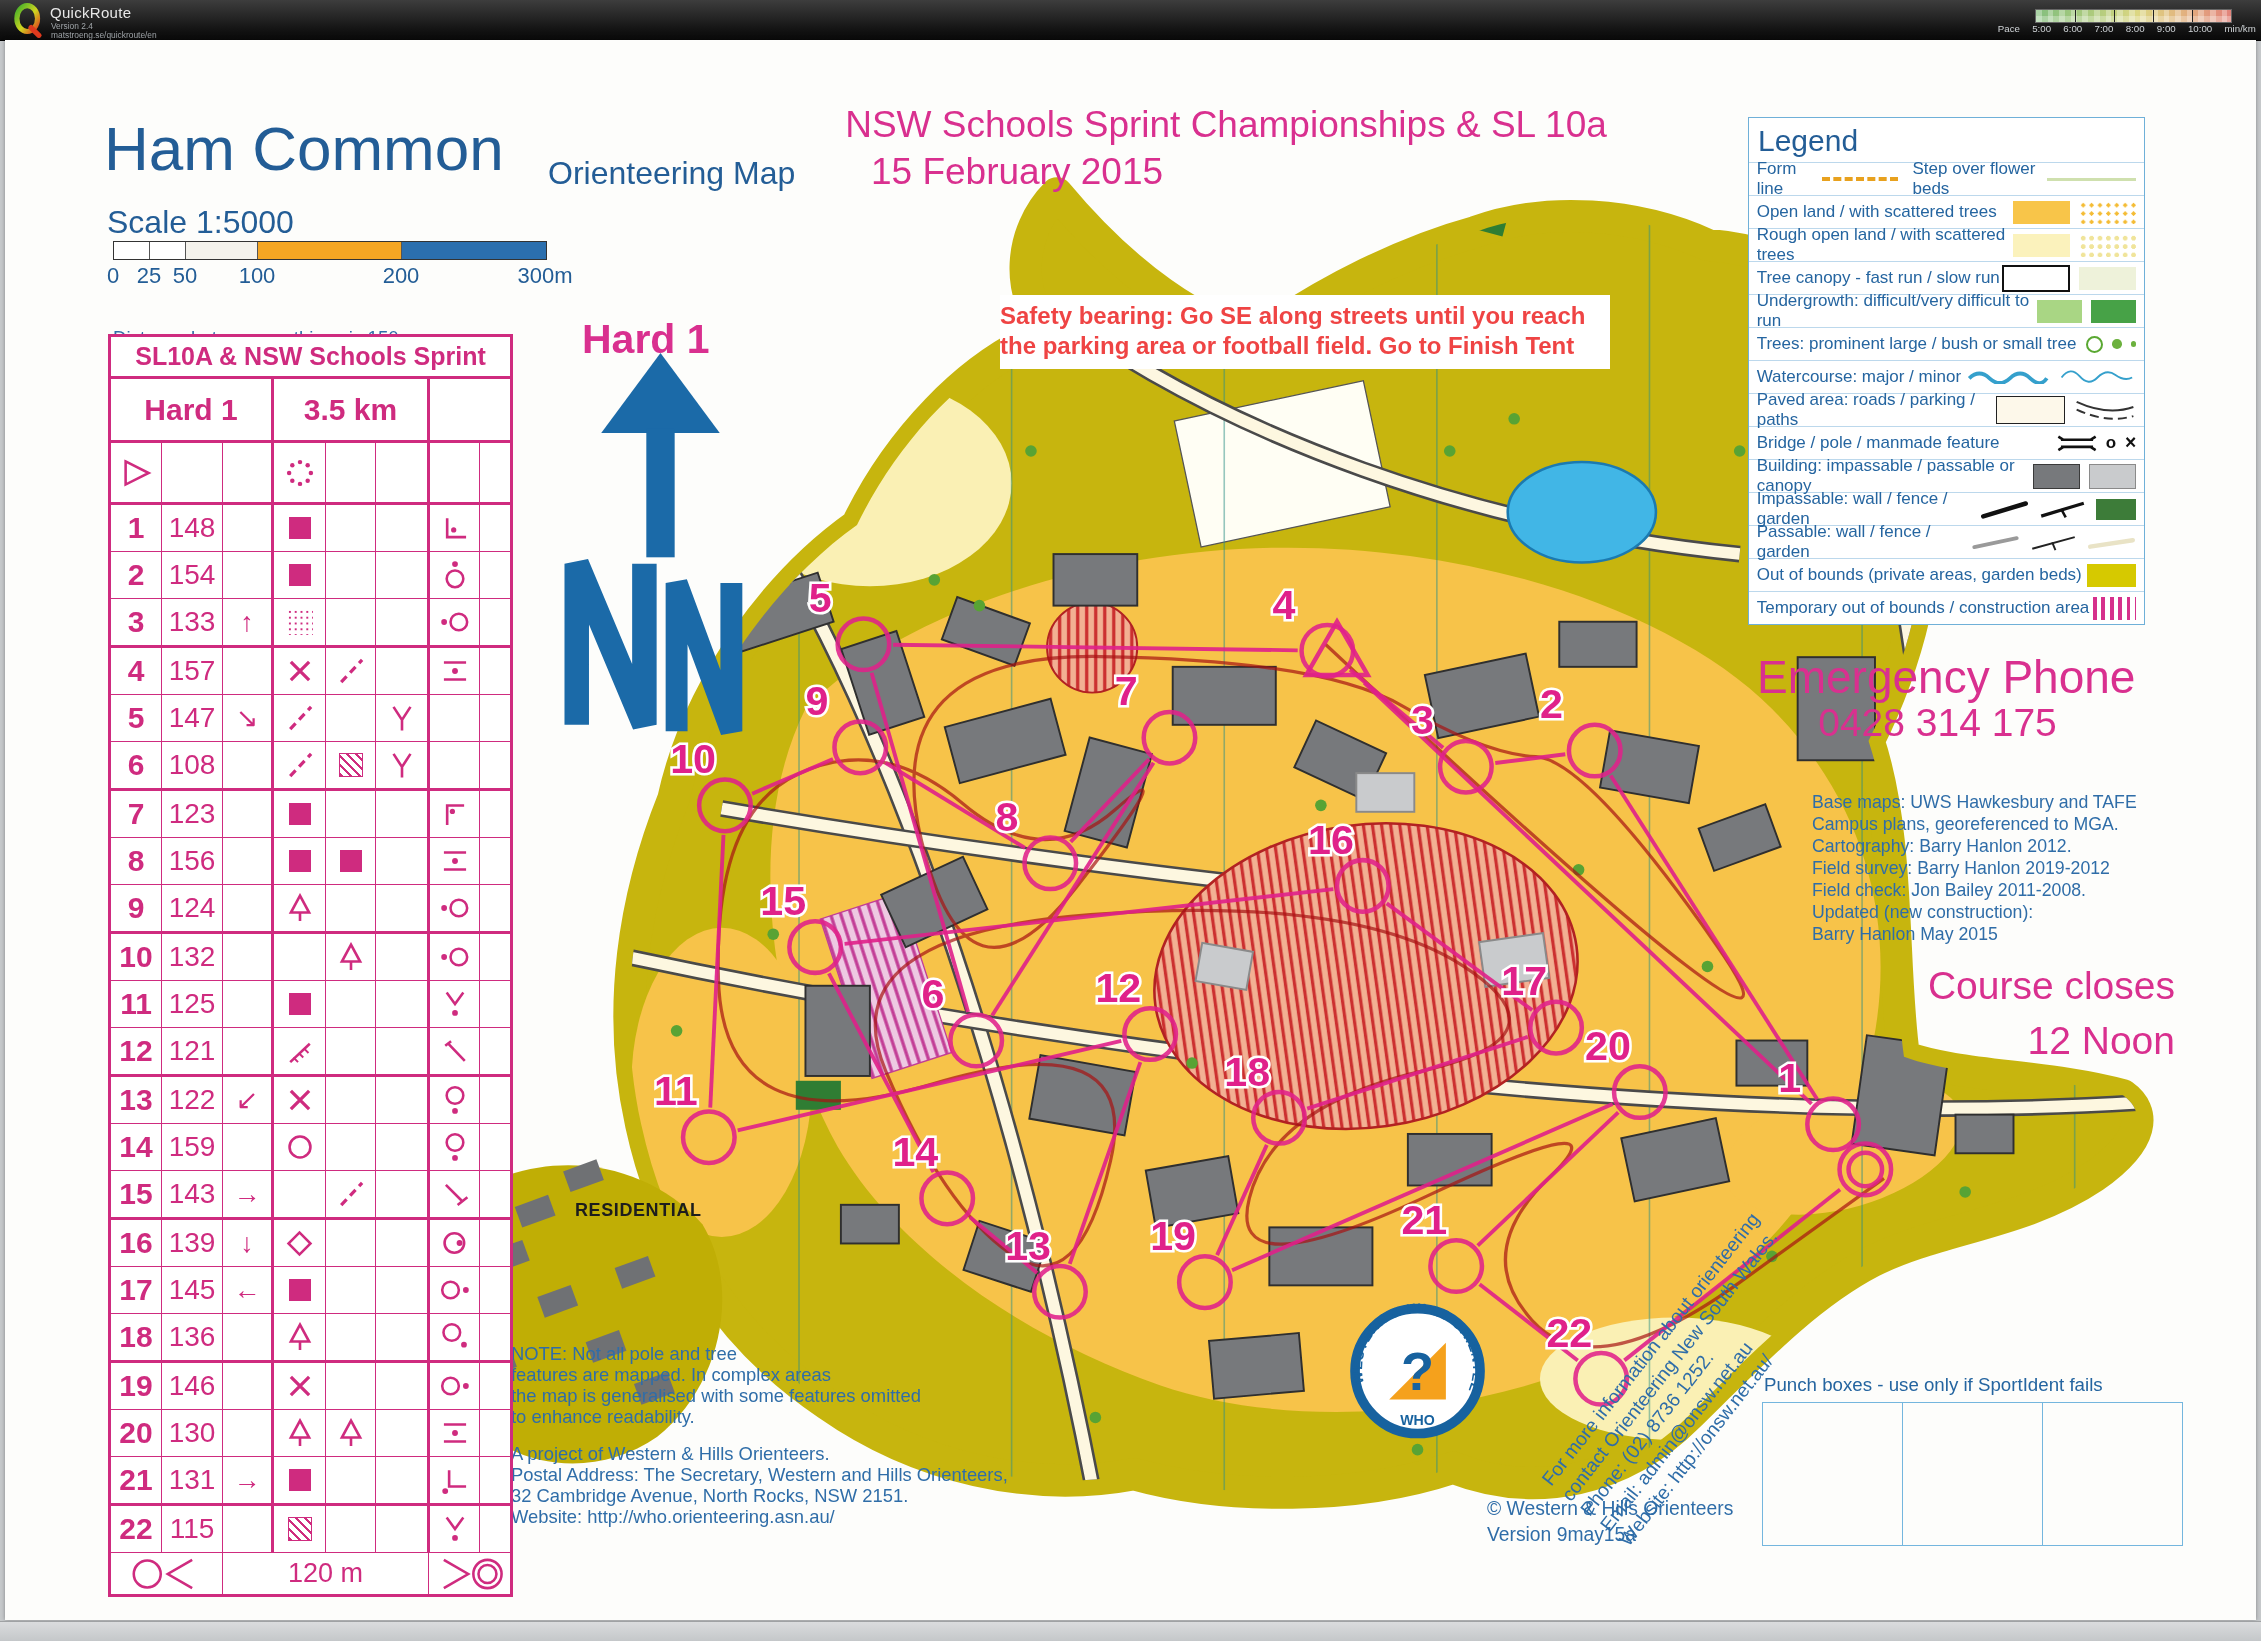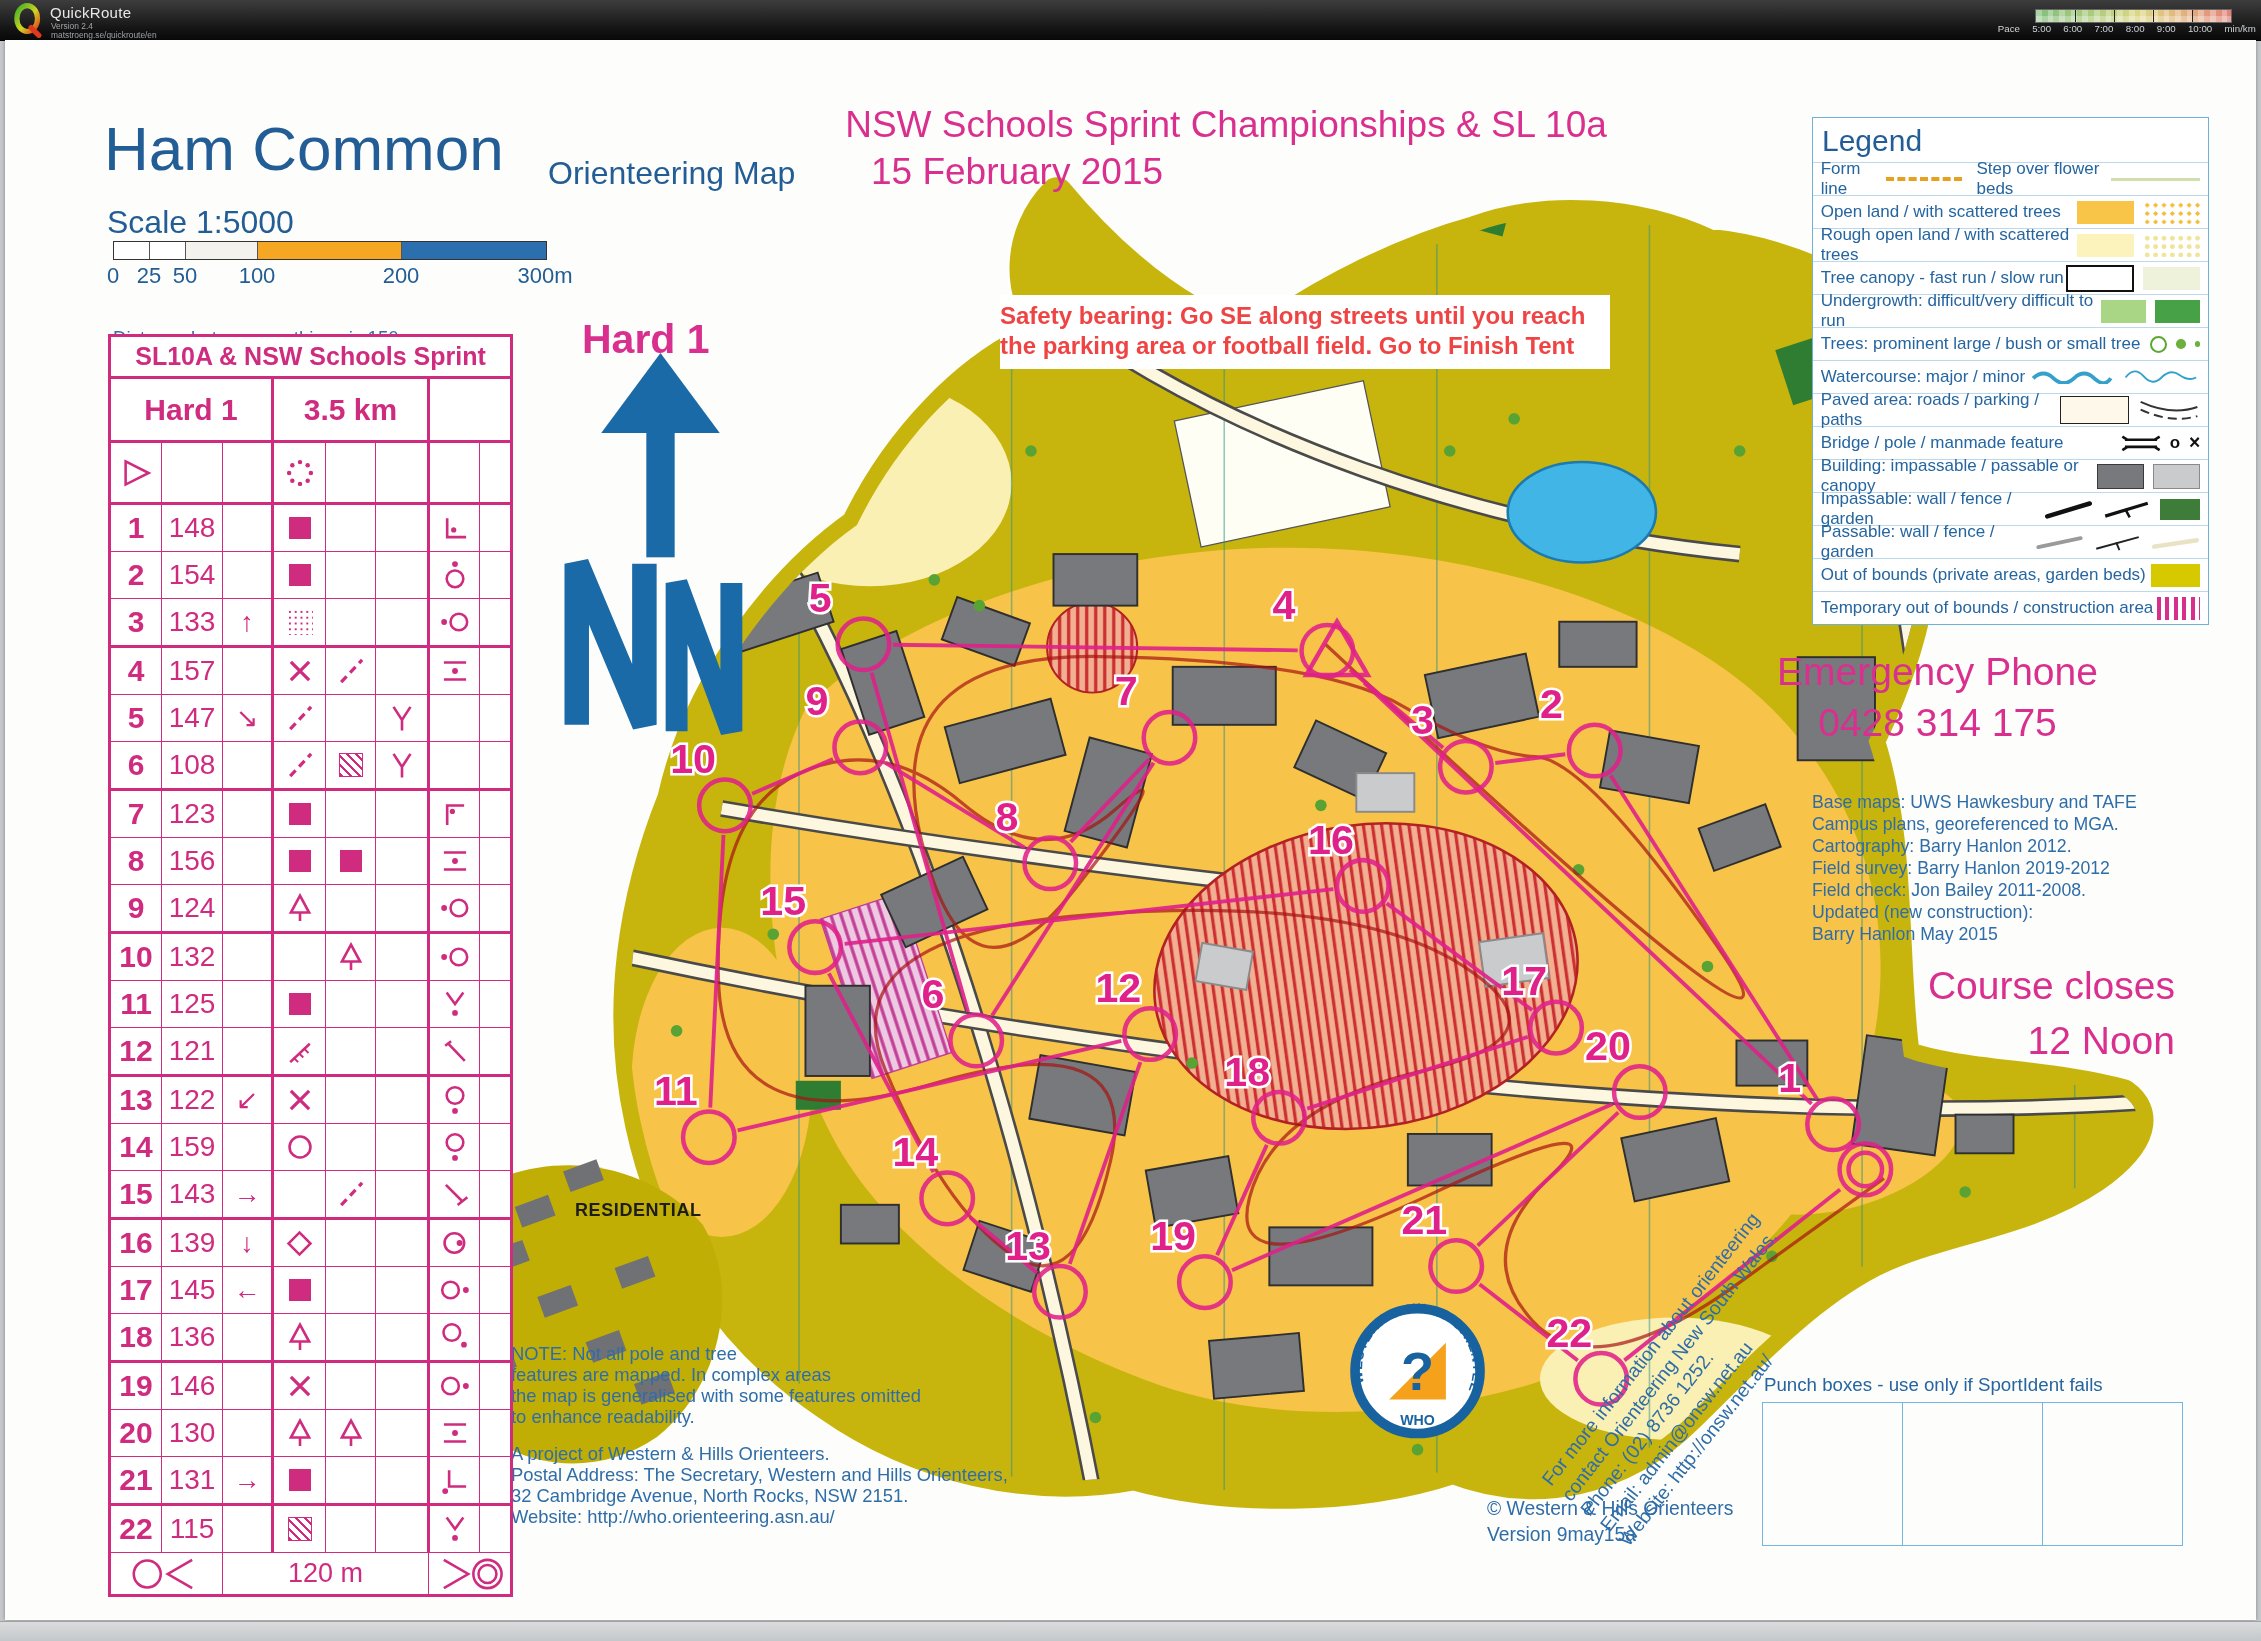--- a/index.html
+++ b/index.html
@@ -42,21 +42,21 @@
   .sblabels b{position:absolute;transform:translateX(-50%);font-weight:normal;}
   #t-northings{left:113px;top:287px;font-size:18.7px;margin-top:40px;}
 
   #t-event{left:791px;top:104px;width:870px;text-align:center;font-size:37px;font-weight:500;}
   #t-date{left:811px;top:151px;width:412px;text-align:center;font-size:37px;font-weight:500;}
   #t-hard1{left:582px;top:316px;font-size:41px;font-weight:600;}
 
   #safety{left:1000px;top:295px;width:610px;background:#fff;padding:6.4px 0 7.7px 0;text-align:left;
     font-size:24px;font-weight:bold;color:#ef4444;line-height:30px;}
 
-  #t-emg1{left:1757px;top:650px;width:361px;text-align:center;font-size:39px;font-weight:500;}
+  #t-emg1{left:1757px;top:650px;width:361px;text-align:center;font-size:46px;font-weight:500;}
   #t-emg2{left:1757px;top:701px;width:361px;text-align:center;font-size:39px;font-weight:500;}
   #credits{left:1812px;top:791px;font-size:17.7px;line-height:22px;color:#2f6da8;}
   #closes1{left:1891px;top:964px;width:284px;text-align:right;font-size:39px;font-weight:500;}
   #closes2{left:1891px;top:1019px;width:284px;text-align:right;font-size:39px;font-weight:500;}
   #t-res{left:575px;top:1200px;font-size:18px;font-weight:bold;color:#1d1d1d;letter-spacing:0.6px;}
   #notes{left:511px;top:1343px;font-size:18.4px;line-height:21px;color:#2f6da8;}
   #project{left:511px;top:1443px;font-size:18.4px;line-height:21px;color:#2f6da8;}
   #contact{left:1537px;top:1476px;font-size:19.3px;line-height:24.5px;color:#2f6da8;
     transform:rotate(-52deg);transform-origin:0 0;}
   #copyright{left:1487px;top:1496px;font-size:19.3px;line-height:26px;color:#2f6da8;}
@@ -76,21 +76,21 @@
   .rowS td{height:59px;}
   .rowC td{height:46px;}
   .rowF td{height:41px;}
   .cnum{font-size:30px;font-weight:bold;}
   .ccode{font-size:28px;}
   .ft{font-size:27px;}
   .ar{font-size:27px;line-height:1;}
   #ccard svg,#ccard span{vertical-align:middle;}
 
   
-  #legend{position:absolute;left:1812px;top:117px;width:397px;background:#fff;border:1.9px solid #6fb0d8;box-sizing:border-box;}
+  #legend{position:absolute;left:1748px;top:117px;width:397px;background:#fff;border:1.9px solid #6fb0d8;box-sizing:border-box;}
   #legend-title{font-size:30px;color:#235d96;padding:6.4px 9px 3.9px 9px;}
   .lrow{display:flex;align-items:center;padding:0 7.7px;height:32px;border-top:1.3px solid #bcd8ec;
     font-size:17px;color:#2565a0;}
   .lrow .li{margin-left:auto;display:flex;align-items:center;gap:9px;}
   .lrow .li2{margin-left:7.7px;display:flex;align-items:center;gap:6.4px;}
   .swb{display:inline-block;width:57px;height:23px;}
   .lg-pole{font-size:17px;font-weight:bold;color:#111;}
   .lg-x{font-size:19.3px;font-weight:bold;color:#111;}
 
   .hscroll{position:absolute;left:0;top:1621px;width:2261px;height:20.6px;

